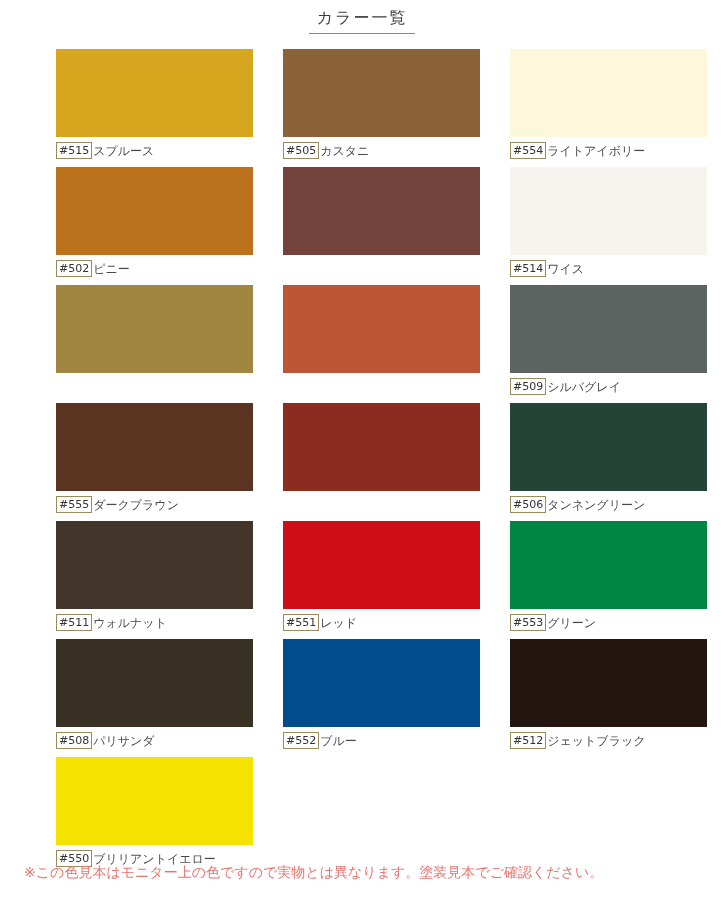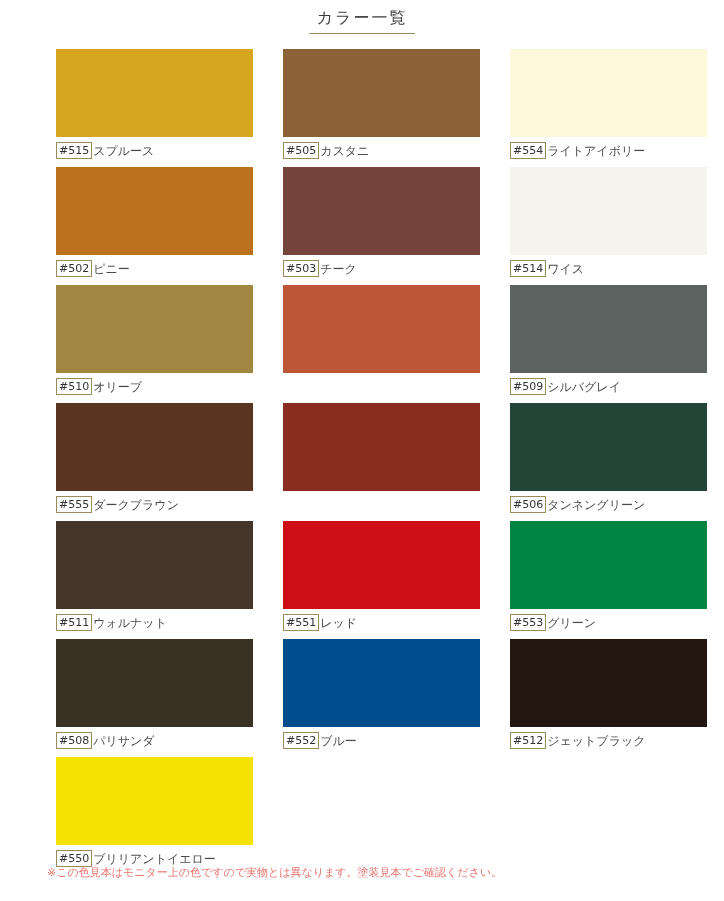--- a/index.html
+++ b/index.html
@@ -76,23 +76,23 @@
   }
   .color-name {
     font-size: 12px;
     line-height: 14px;
     color: #4a4a4a;
     margin-left: 1px;
     white-space: nowrap;
   }
   .footnote {
     position: absolute;
-    left: 47px;
+    left: 24px;
     bottom: 22px;
-    font-size: 11px;
+    font-size: 14px;
     color: #e8736e;
     letter-spacing: 0px;
     line-height: 14px;
   }
 </style>
 </head>
 <body>
 
 <div class="page">
 
@@ -124,38 +124,30 @@
       </div>
       <div class="cell">
         <div class="swatch" style="background-color: rgb(188, 113, 29);"></div>
         <div class="label-row">
           <span class="code-box">#502</span>
           <span class="color-name">ピニー</span>
         </div>
       </div>
       <div class="cell">
         <div class="swatch" style="background-color: rgb(116, 67, 60);"></div>
-        <div class="label-row">
-          <span class="code-box">#503</span>
-          <span class="color-name">チーク</span>
-        </div>
       </div>
       <div class="cell">
         <div class="swatch" style="background-color: rgb(246, 244, 239);"></div>
         <div class="label-row">
           <span class="code-box">#514</span>
           <span class="color-name">ワイス</span>
         </div>
       </div>
       <div class="cell">
         <div class="swatch" style="background-color: rgb(160, 134, 64);"></div>
-        <div class="label-row">
-          <span class="code-box">#510</span>
-          <span class="color-name">オリーブ</span>
-        </div>
       </div>
       <div class="cell">
         <div class="swatch" style="background-color: rgb(188, 86, 55);"></div>
       </div>
       <div class="cell">
         <div class="swatch" style="background-color: rgb(93, 99, 96);"></div>
         <div class="label-row">
           <span class="code-box">#509</span>
           <span class="color-name">シルバグレイ</span>
         </div>

